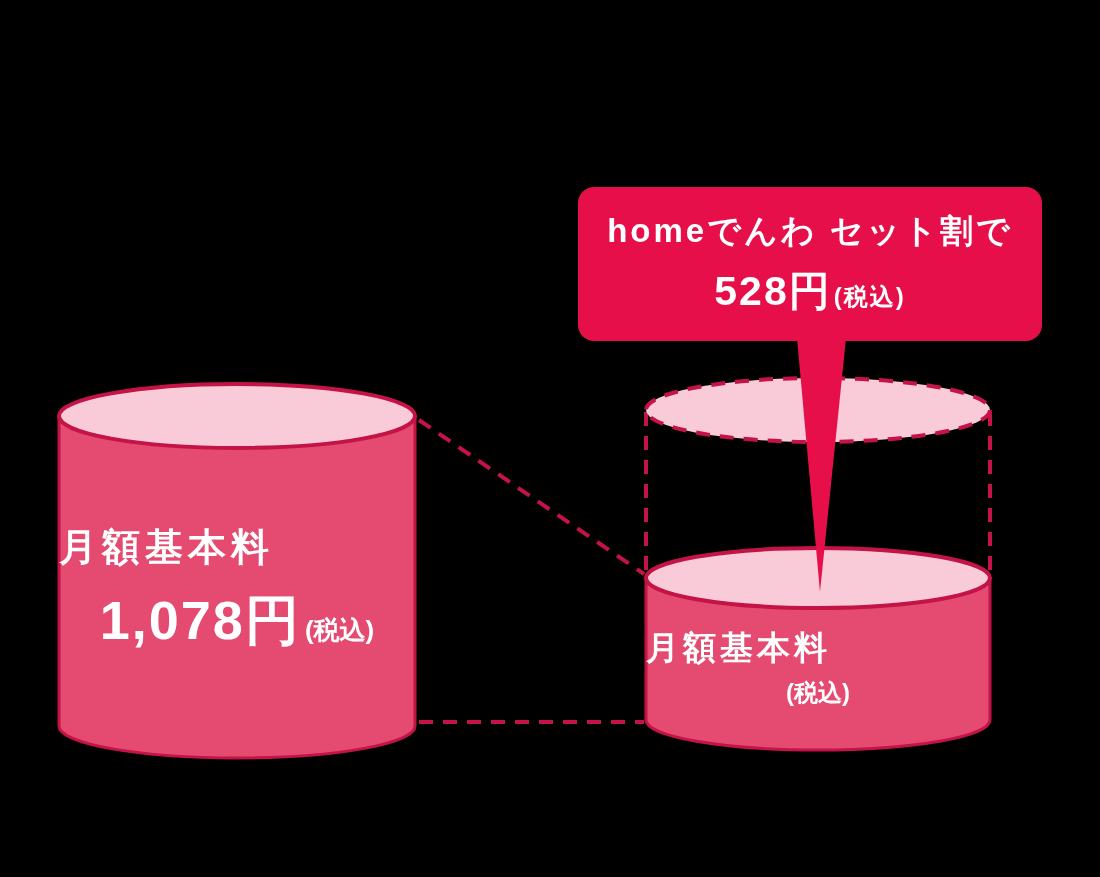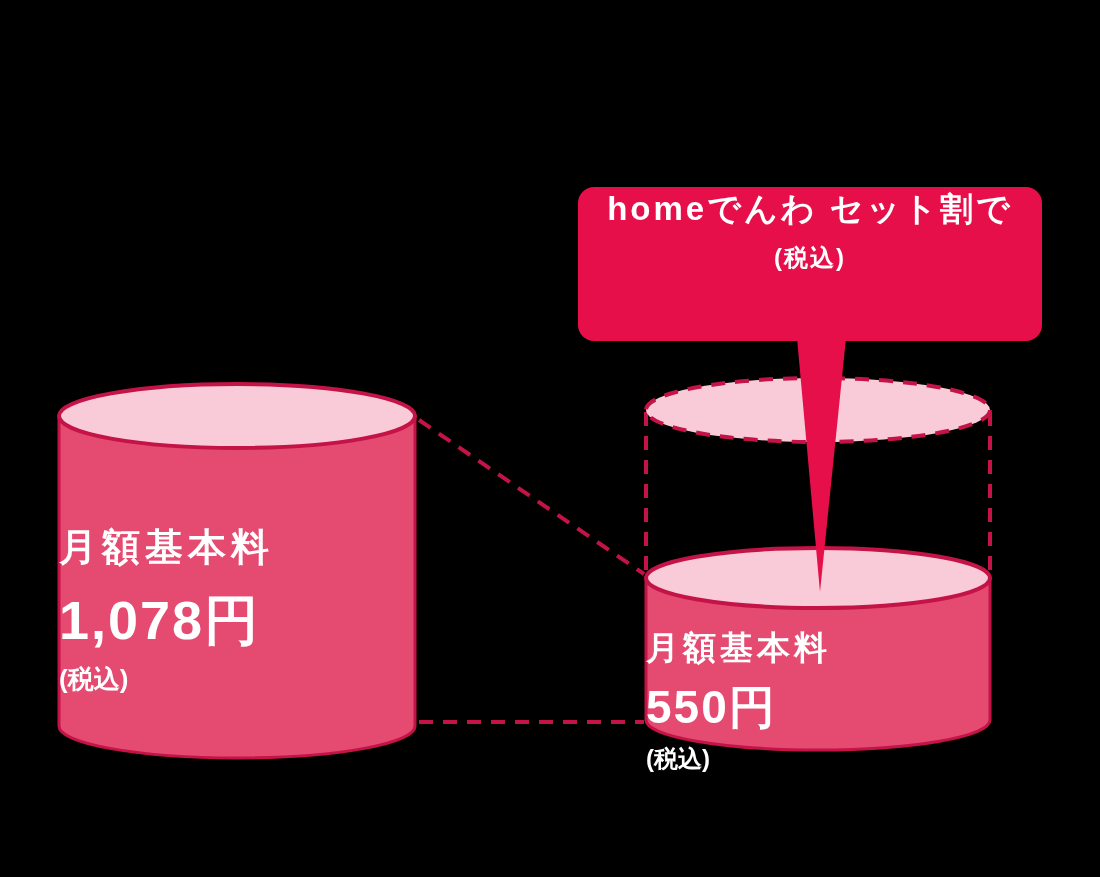--- a/index.html
+++ b/index.html
@@ -24,33 +24,33 @@
   .cyl{fill:var(--cylinder-body);stroke:var(--stroke-red);stroke-width:3;}
   .cap{fill:var(--cylinder-top);stroke:var(--stroke-red);stroke-width:4;}
   .cap.dashed{stroke-dasharray:14 10;}
   .dash{stroke:var(--stroke-red);stroke-width:4;stroke-dasharray:14 10;fill:none;}
   .wedge{fill:var(--callout-bg);}
 
   
   .callout{
     position:absolute;left:578px;top:187px;width:464px;height:154px;
     background:var(--callout-bg);border-radius:16px;
-    display:flex;flex-direction:column;align-items:center;justify-content:flex-start;gap:10px;
+    display:flex;flex-direction:column;align-items:center;justify-content:center;gap:10px;
     color:var(--text);font-weight:bold;text-align:center;
   }
   .callout .c1{font-size:33px;letter-spacing:3px;white-space:nowrap;}
   .callout .c2{display:flex;align-items:baseline;gap:2px;letter-spacing:2px;}
   .callout .c2 .big{font-size:41px;}
   .callout .c2 .small{font-size:24px;}
 
   
   .cyl-text{
     position:absolute;text-align:left;color:var(--text);font-weight:bold;
   }
-  .cyl-text .amount-row{display:flex;align-items:baseline;justify-content:center;gap:4px;flex-direction:column;}
+  .cyl-text .amount-row{display:flex;align-items:baseline;justify-content:center;gap:4px;}
   .cyl-text.left{left:59px;top:522px;width:356px;}
   .cyl-text.left .label{font-size:38px;letter-spacing:5px;margin-bottom:12px;}
   .cyl-text.left .amount{font-size:54px;letter-spacing:2px;}
   .cyl-text.left .tax{font-size:26px;}
   .cyl-text.right{left:646px;top:626px;width:344px;}
   .cyl-text.right .label{font-size:33px;letter-spacing:4px;margin-bottom:6px;}
   .cyl-text.right .amount{font-size:46px;letter-spacing:2px;}
   .cyl-text.right .tax{font-size:24px;}
 </style>
 </head>
@@ -78,33 +78,33 @@
       <path class="cyl" d="M646,578 L646,720 A172,30 0 0 0 990,720 L990,578 Z"></path>
       <ellipse class="cap" cx="818" cy="578" rx="172" ry="30"></ellipse>
     </g>
 
     <polygon class="wedge" points="797,338 846,338 820,592"></polygon>
   </svg>
 
   <div class="callout">
     <div class="c1">homeでんわ セット割で</div>
     <div class="c2">
+      <span class="big">528円</span>
       <span class="small">(税込)</span>
     </div>
   </div>
 
   <div class="cyl-text left">
     <div class="label">月額基本料</div>
     <div class="amount-row">
       <span class="amount">1,078円</span>
       <span class="tax">(税込)</span>
     </div>
   </div>
 
   <div class="cyl-text right">
     <div class="label">月額基本料</div>
     <div class="amount-row">
-      <span class="amount">550円</span>
       <span class="tax">(税込)</span>
     </div>
   </div>
 
 </div>
 
 </body></html>

